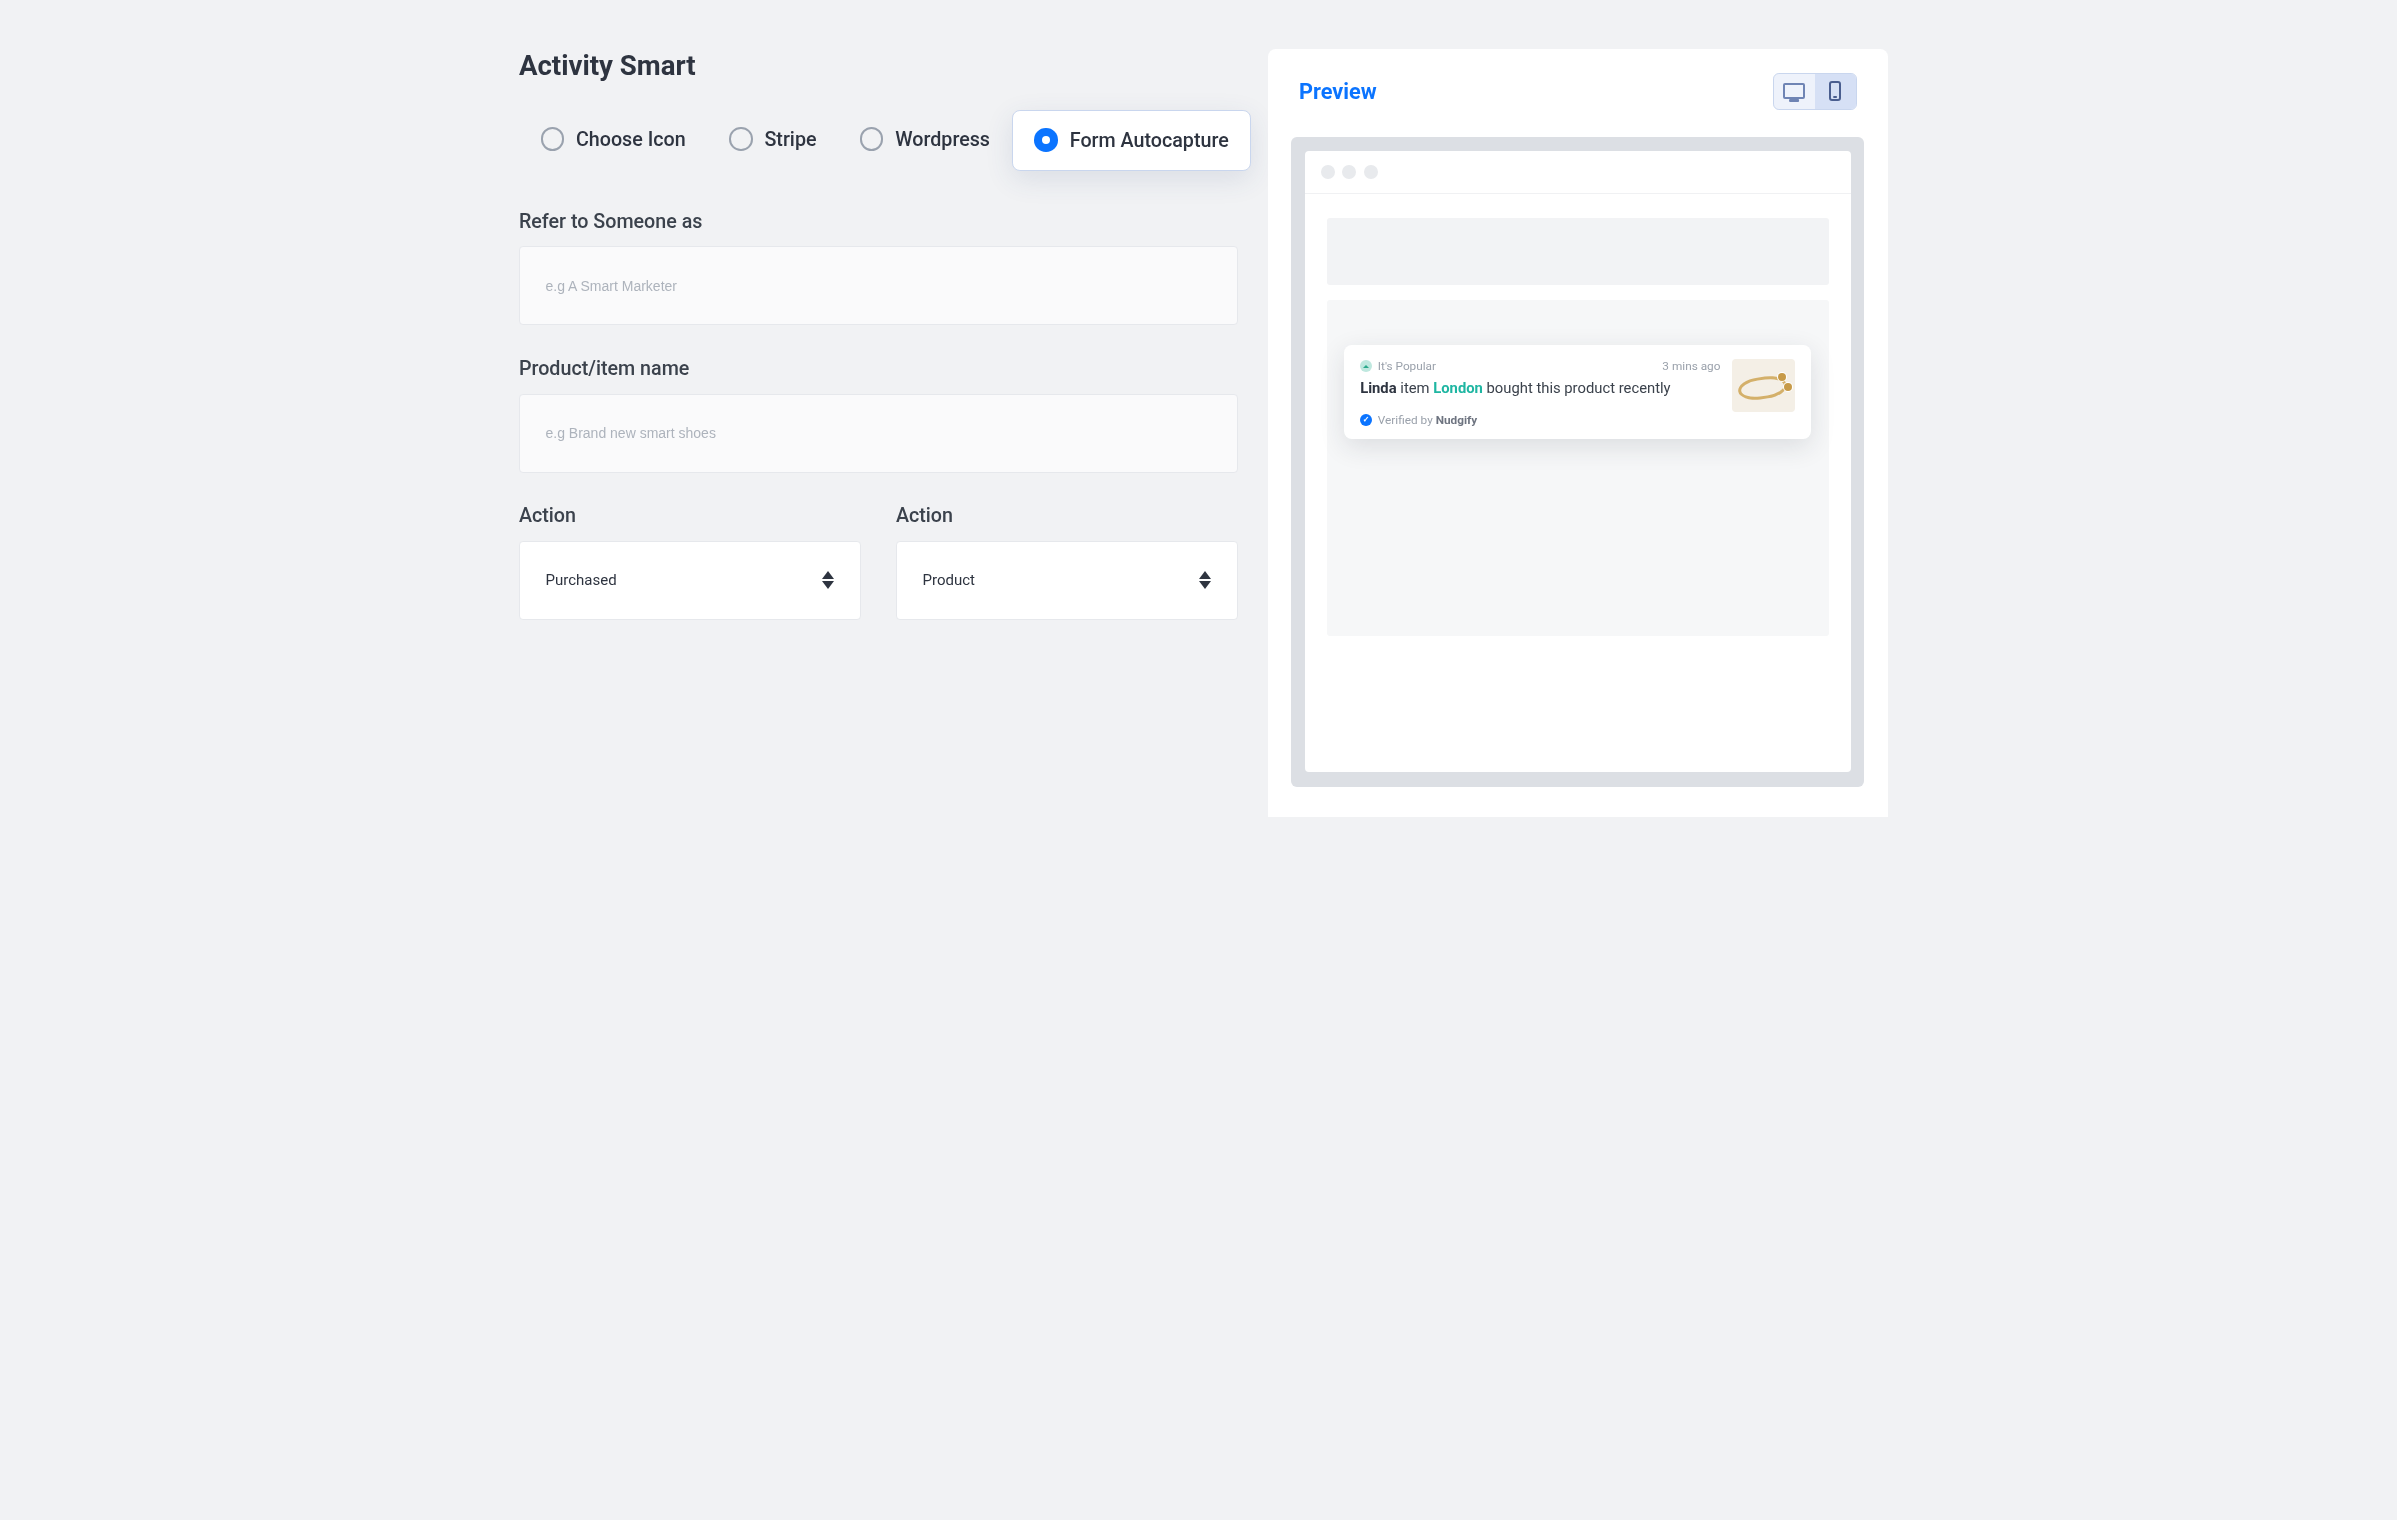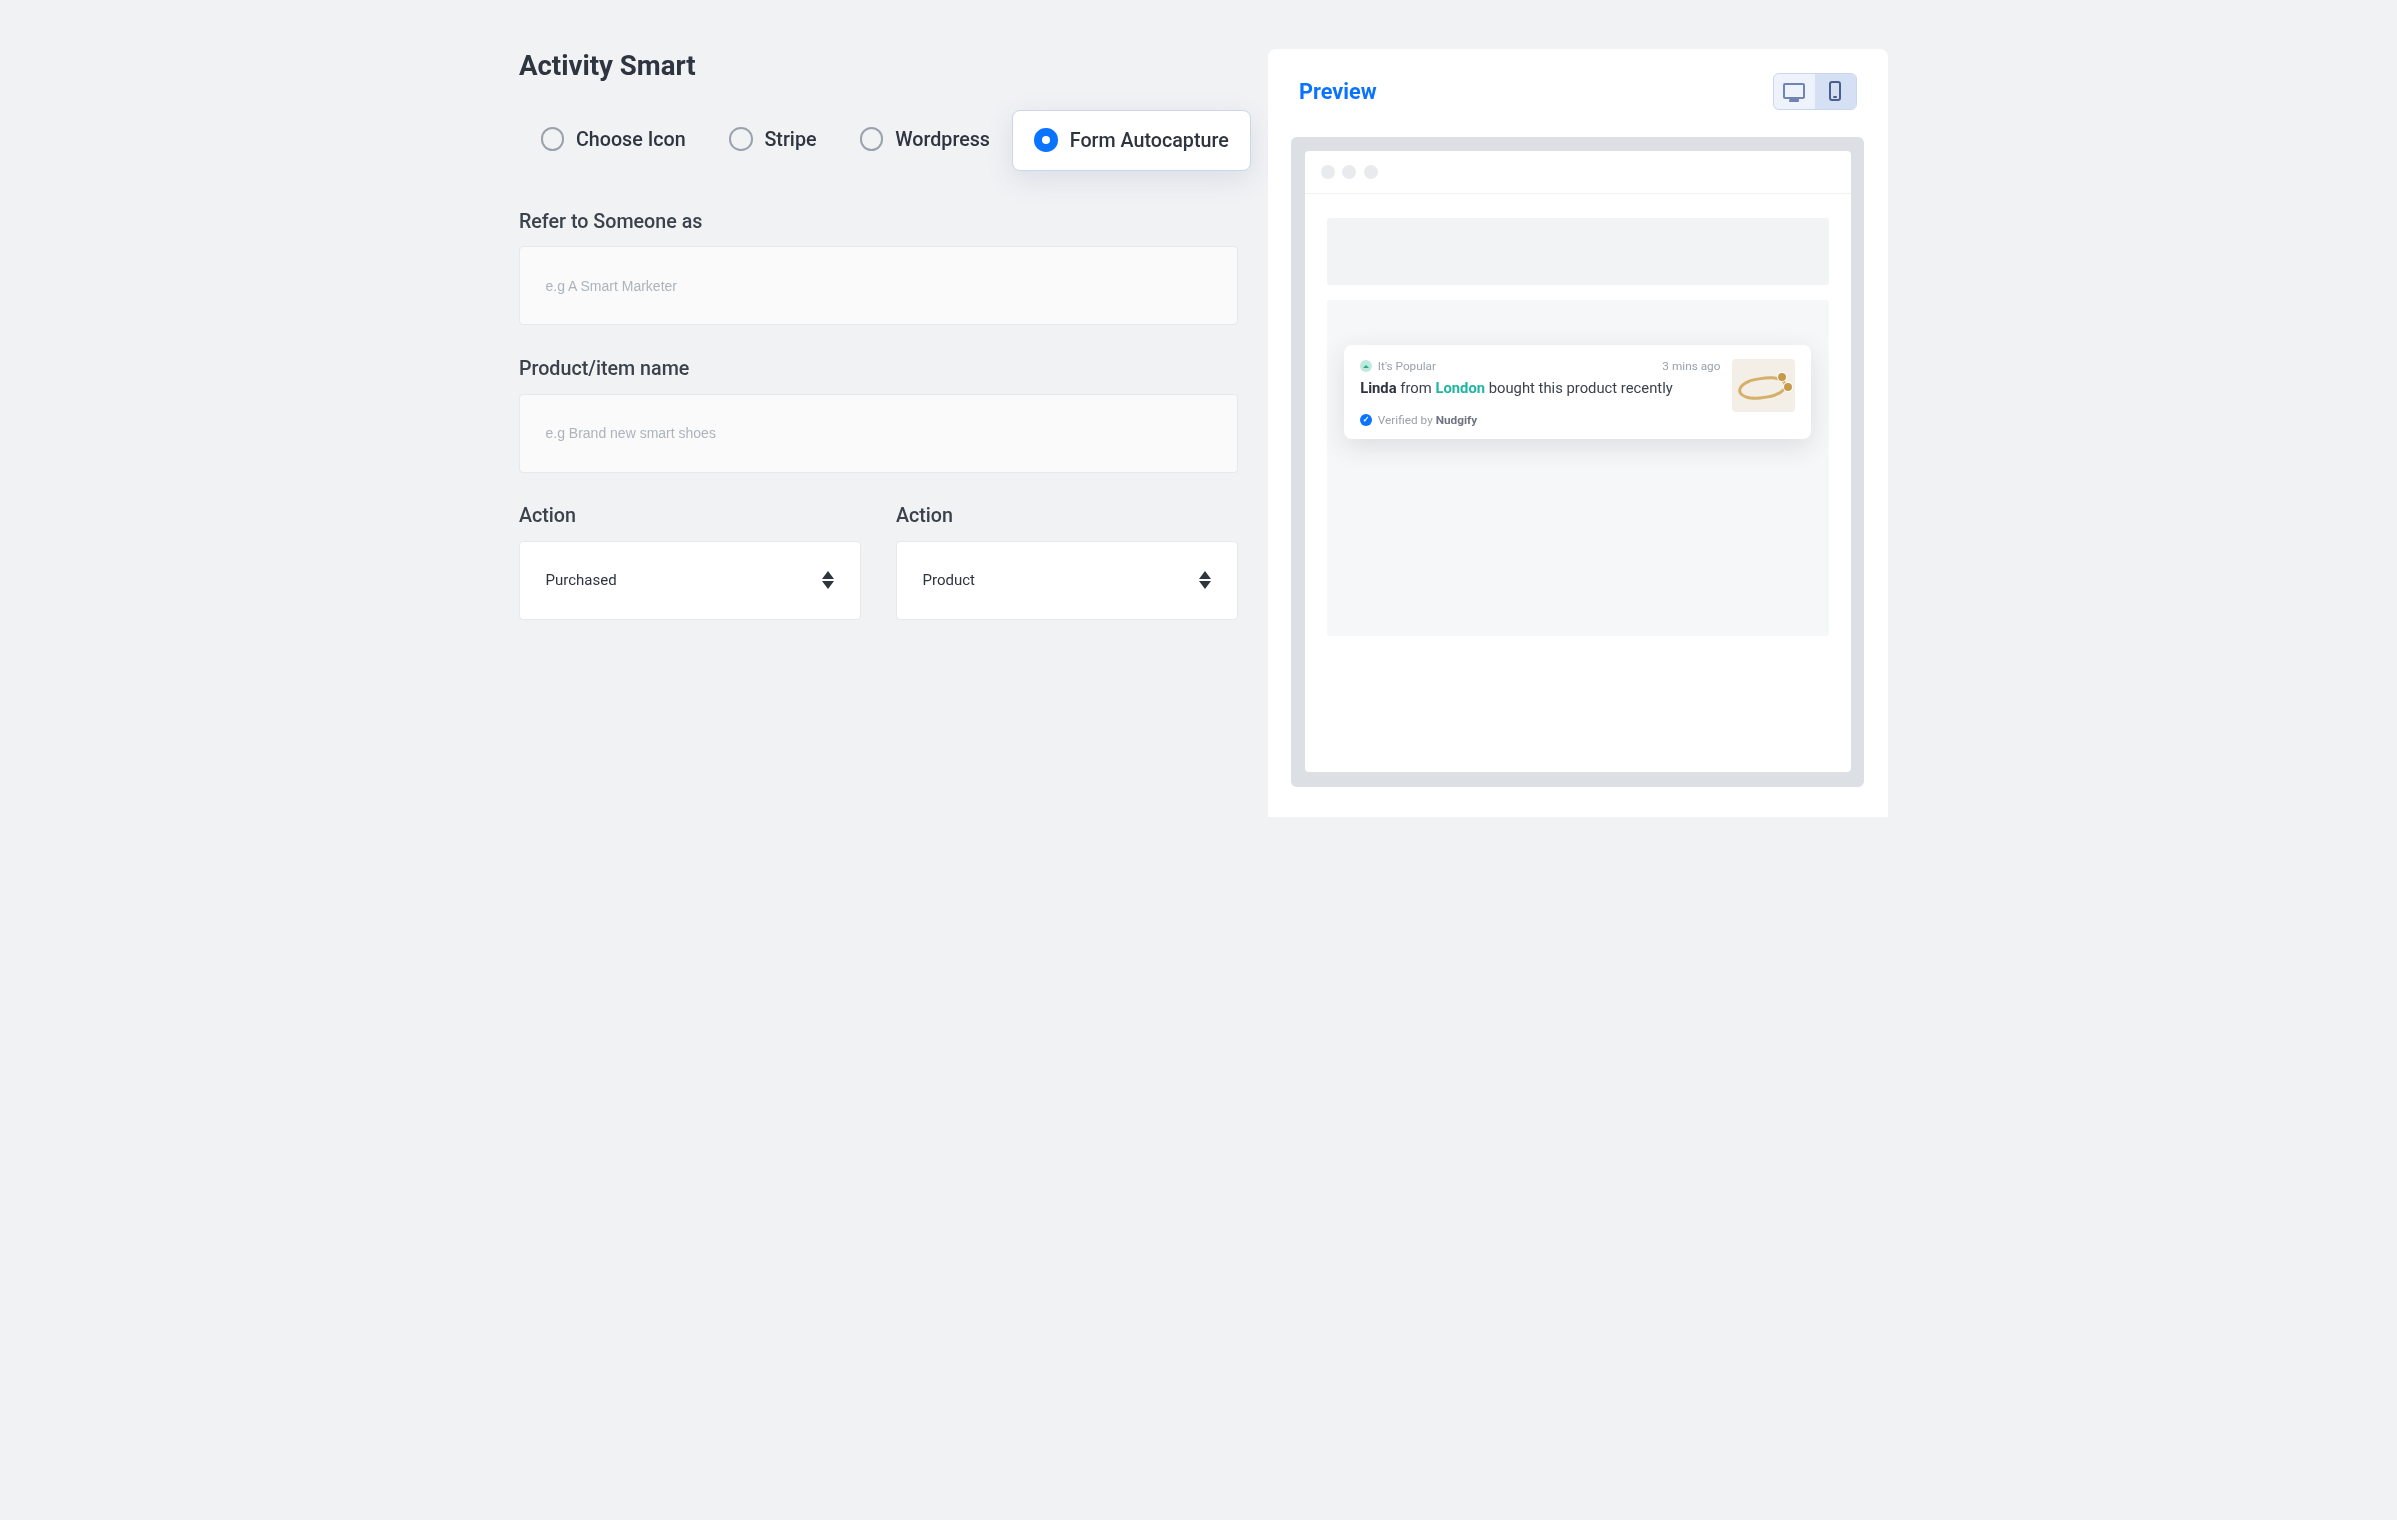--- a/index.html
+++ b/index.html
@@ -374,21 +374,21 @@
             <div class="notif">
               <div class="notif-left">
                 <div class="notif-top">
                   <span class="pop-row">
                     <span class="pop-badge"></span>
                     <span>It's Popular</span>
                   </span>
                   <span>3 mins ago</span>
                 </div>
                 <div class="notif-msg">
-                  <b>Linda</b><span> from </span><span class="city">London</span><span> bought this product recently</span>
+                  <b>Linda</b><span> item </span><span class="city">London</span><span> bought this product recently</span>
                 </div>
                 <div class="notif-verified">
                   <span class="verify-badge">✓</span>
                   <span><span>Verified by </span><b>Nudgify</b></span>
                 </div>
               </div>
               <div class="notif-img">
                 <div class="ring"></div>
                 <div class="bead a"></div>
                 <div class="bead b"></div>

